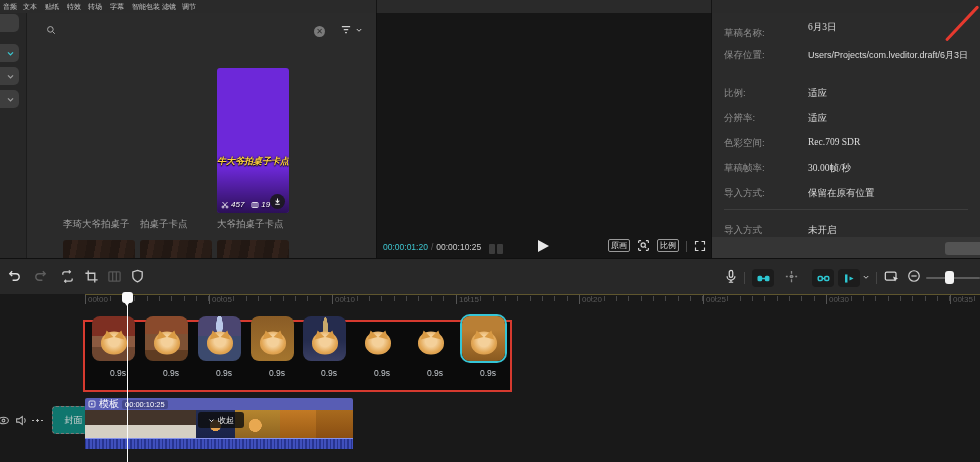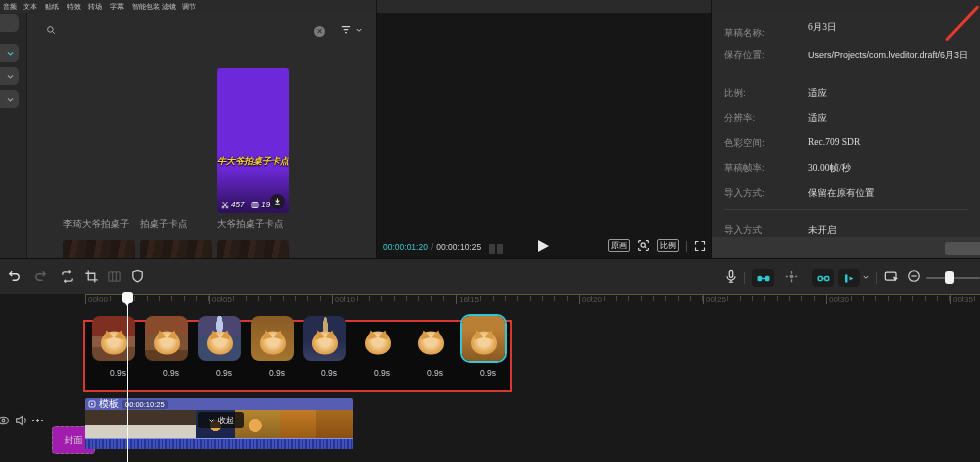--- a/index.html
+++ b/index.html
@@ -133,22 +133,22 @@
   .fsA{width:37px;background:linear-gradient(#43342a 0 55%,#d6d0c4 55%);}
   .fsB{width:39px;background:radial-gradient(circle 8px at 50% 55%,#e6a44e 0 70%,transparent 74%),linear-gradient(#232d55,#1a2348);}
   .fsC{width:45px;background:radial-gradient(circle 9px at 45% 55%,#e8a850 0 70%,transparent 74%),linear-gradient(#b5852f,#8f6420);}
   .fsD{width:36px;background:linear-gradient(#c27a25,#9c5c15);}
   .fsE{width:37px;background:linear-gradient(#a86a1e,#8a4e12);}
   .collapse{position:absolute;left:198px;top:412px;width:46px;height:16px;background:rgba(14,14,14,.82);border-radius:3px;
             display:flex;align-items:center;justify-content:center;gap:3px;z-index:6;color:#ececec;font-size:8px;}
   .twave{position:absolute;left:85px;top:438px;width:268px;height:10px;background:#4050bd;border-top:1px solid #8591ea;z-index:3;
          background-image:repeating-linear-gradient(90deg,#27348f 0 1.5px,transparent 1.5px 3.5px);}
 
-  .cover{position:absolute;left:52px;top:406px;width:43px;height:28px;background:#a21caf;border:1px dashed #7a7a7a;
-         border-radius:4px;color:#d5d5d5;font-size:9px;display:flex;align-items:center;justify-content:center;box-sizing:border-box;margin-top:20px;}
+  .cover{position:absolute;left:52px;top:406px;width:43px;height:28px;background:#0f766e;border:1px dashed #7a7a7a;
+         border-radius:4px;color:#d5d5d5;font-size:9px;display:flex;align-items:center;justify-content:center;box-sizing:border-box;}
   .dots{position:absolute;left:31px;top:419px;width:13px;height:3px;
         background:radial-gradient(circle 1.1px at 2px 1.5px,#b5b5b5 95%,transparent),
                    radial-gradient(circle 1.1px at 6.5px 1.5px,#b5b5b5 95%,transparent),
                    radial-gradient(circle 1.1px at 11px 1.5px,#b5b5b5 95%,transparent);}
 </style>
 </head>
 <body>
 
 <div class="app">
 

